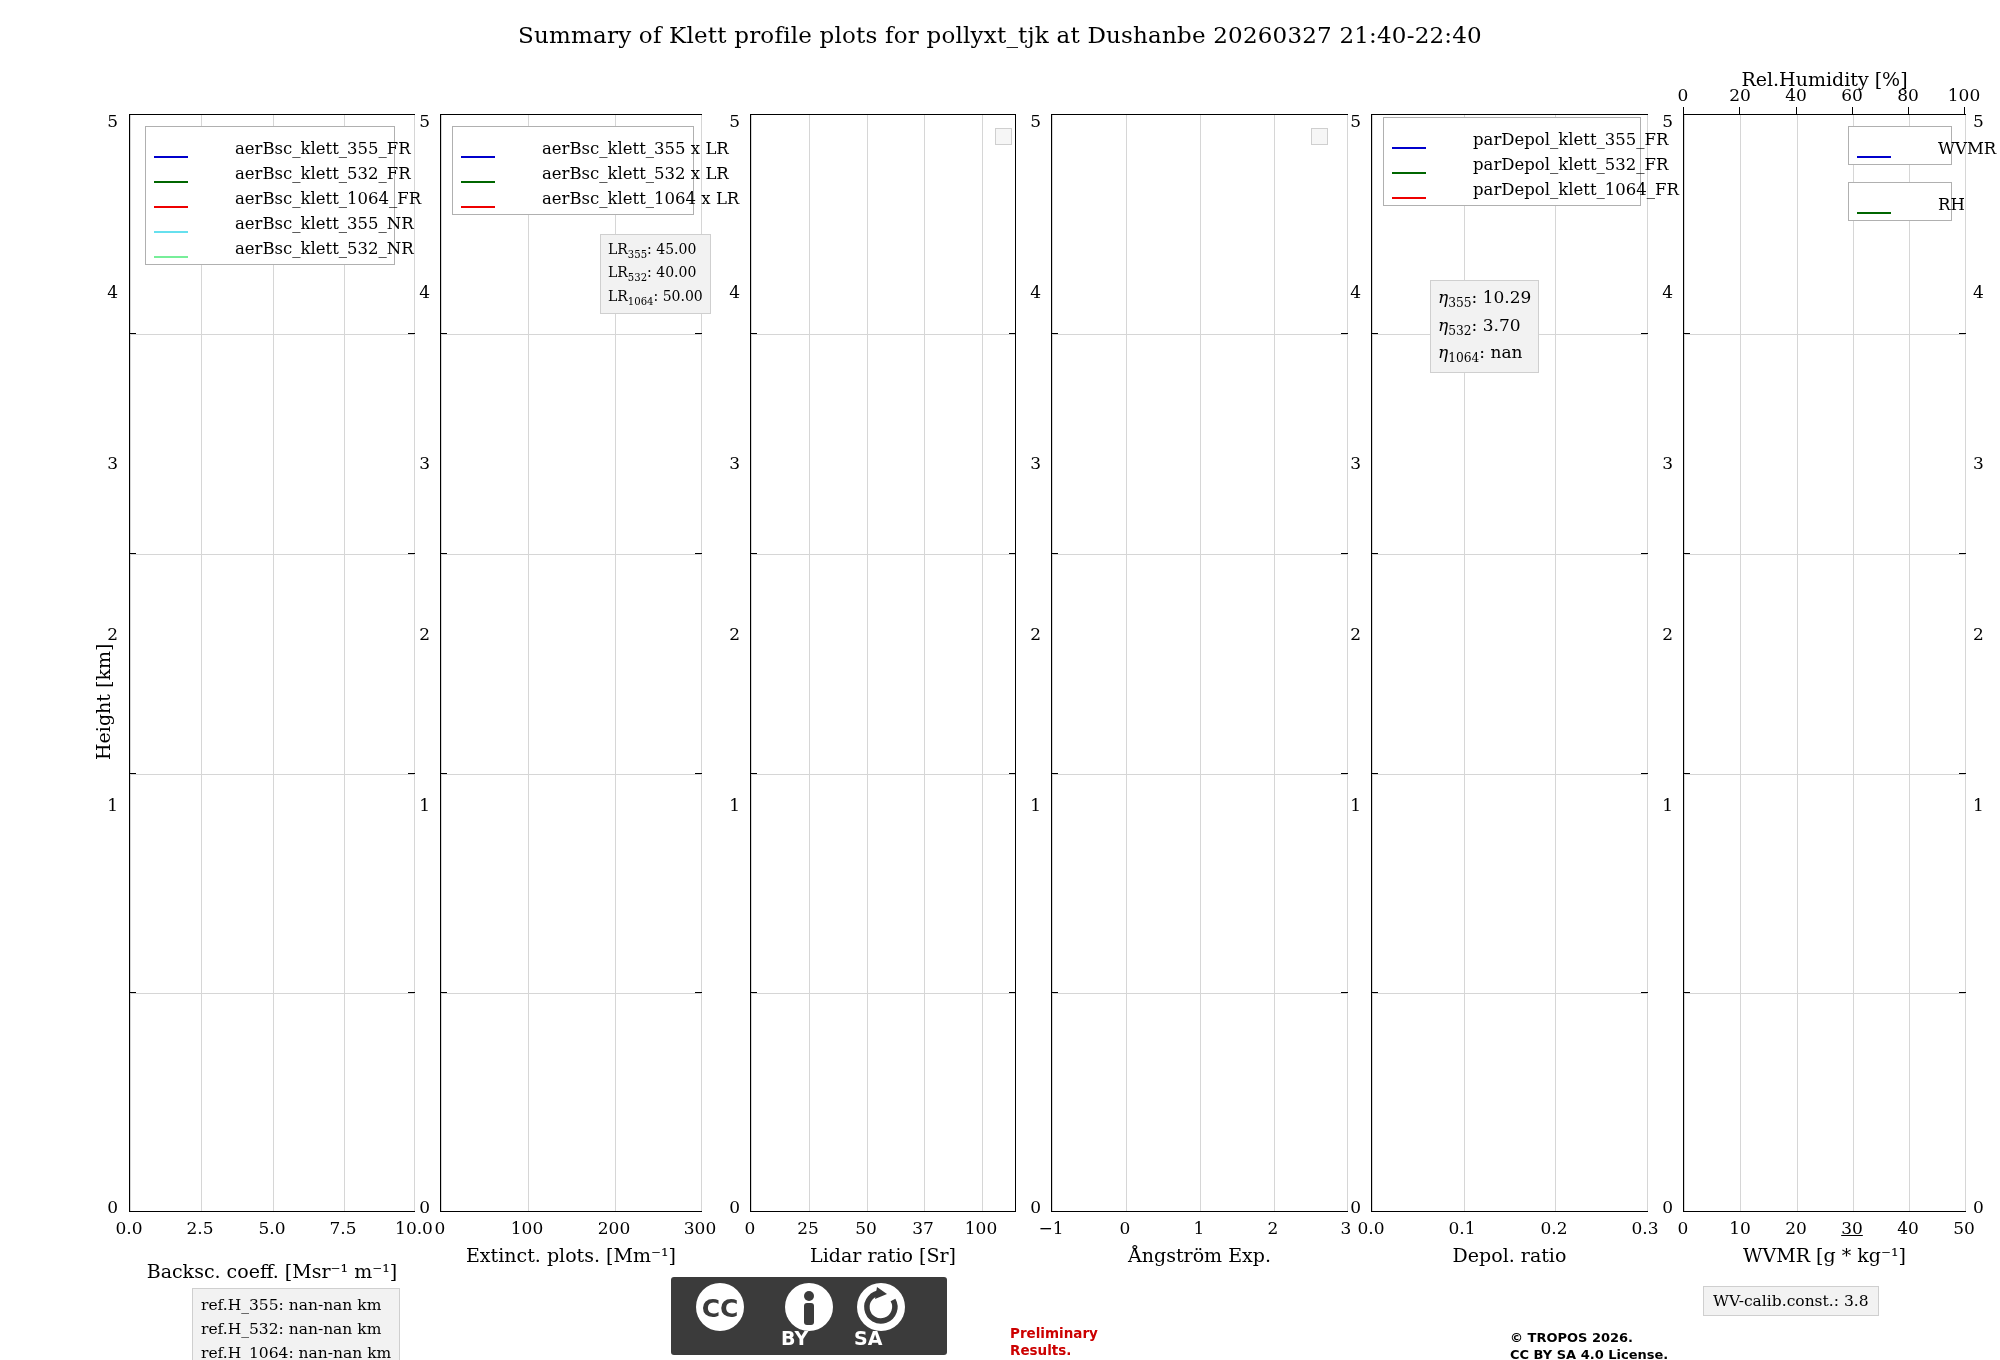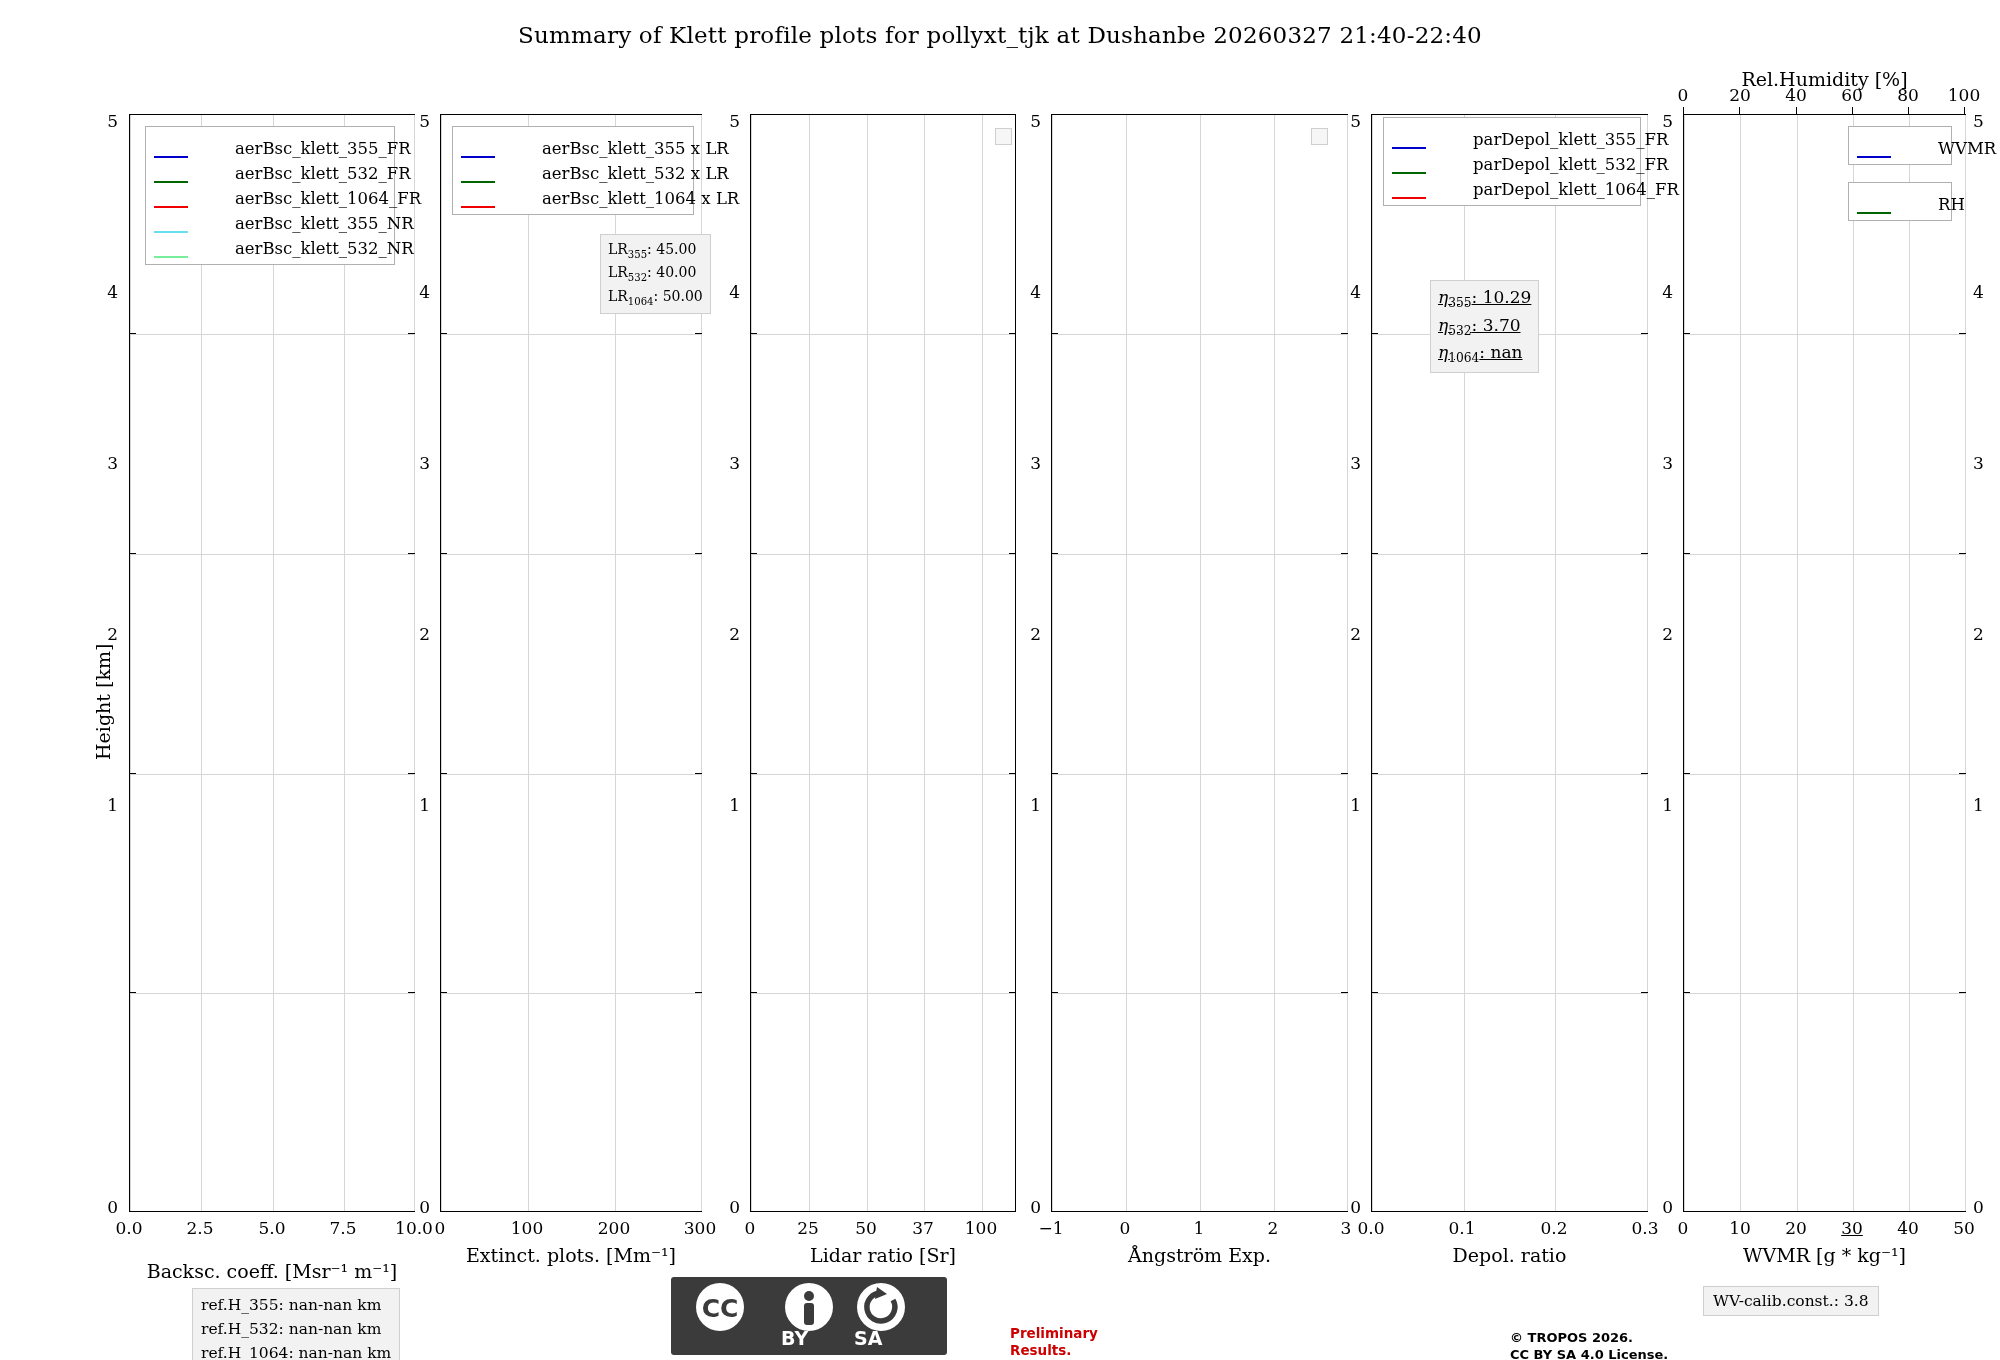--- a/index.html
+++ b/index.html
@@ -457,21 +457,21 @@
   <div class="legend-row">
     <span class="legend-swatch" style="background:#006600;"></span>
     <span class="legend-label">parDepol_klett_532_FR</span>
   </div>
   <div class="legend-row">
     <span class="legend-swatch" style="background:#ee0000;"></span>
     <span class="legend-label">parDepol_klett_1064_FR</span>
   </div>
 </div>
 
-<div class="textbox big" style="left:1430px; top:280px;text-decoration:underline;">
+<div class="textbox big" style="left:1430px; top:280px;">
   <div><i>η</i><sub>355</sub><span>: 10.29</span></div>
   <div><i>η</i><sub>532</sub><span>: 3.70</span></div>
   <div><i>η</i><sub>1064</sub><span>: nan</span></div>
 </div>
 
 <div class="panel" style="left:1683px; width:283px;">
   <div class="grid-line-h" style="top:219px;"></div>
   <div class="grid-line-h" style="top:439px;"></div>
   <div class="grid-line-h" style="top:659px;"></div>
   <div class="grid-line-h" style="top:878px;"></div>

